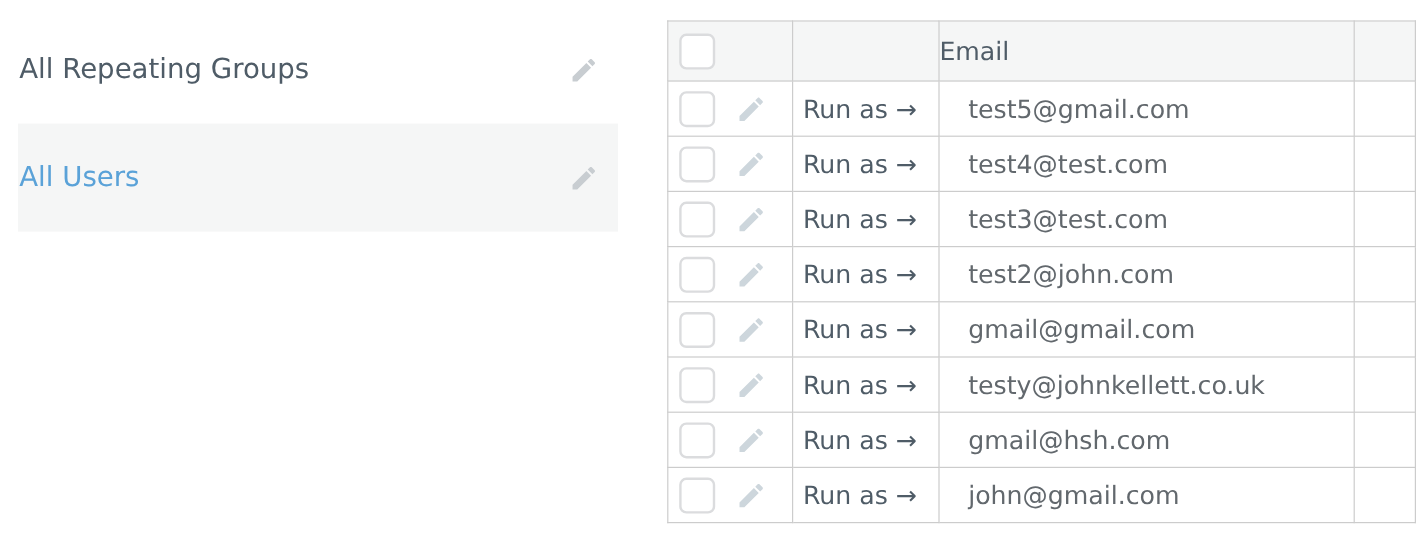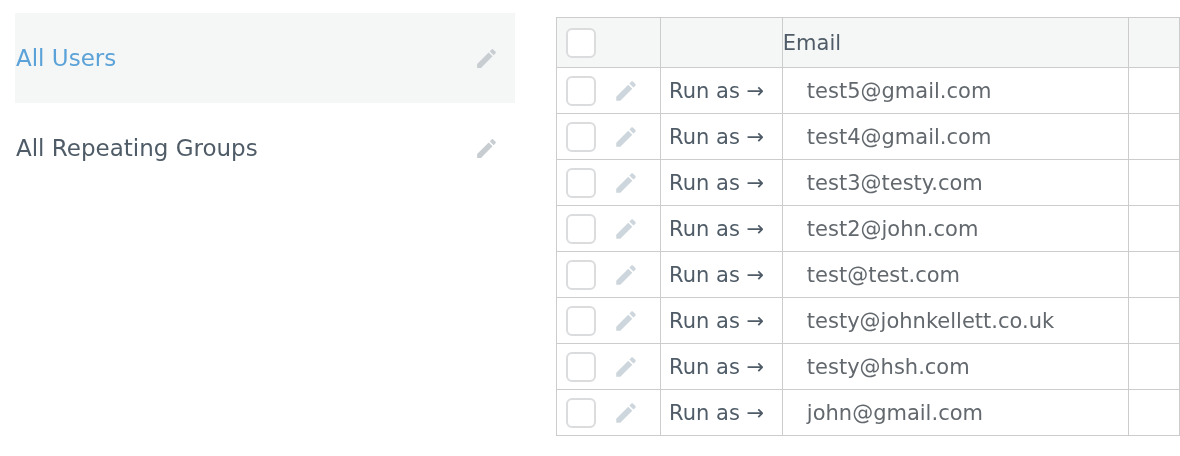--- a/index.html
+++ b/index.html
@@ -62,30 +62,30 @@
     white-space: nowrap; overflow: hidden;
   }
   td.c4 { background: #ffffff; }
 </style>
 </head>
 <body>
 
 <div class="screen">
 
   <div class="sidebar">
-    <div class="side-item selected">
-      <span class="side-label">All Users</span>
+    <div class="side-item">
+      <span class="side-label">All Repeating Groups</span>
       <span class="pencil pencil-sidebar">
         <svg width="25" height="25" viewBox="0 0 24 24" fill="currentColor" aria-hidden="true">
           <path d="M3 17.25V21h3.75L17.81 9.94l-3.75-3.75L3 17.25zM20.71 7.04c.39-.39.39-1.02 0-1.41l-2.34-2.34c-.39-.39-1.02-.39-1.41 0l-1.83 1.83 3.75 3.75 1.83-1.83z"></path>
         </svg>
       </span>
     </div>
-    <div class="side-item">
-      <span class="side-label">All Repeating Groups</span>
+    <div class="side-item selected">
+      <span class="side-label">All Users</span>
       <span class="pencil pencil-sidebar">
         <svg width="25" height="25" viewBox="0 0 24 24" fill="currentColor" aria-hidden="true">
           <path d="M3 17.25V21h3.75L17.81 9.94l-3.75-3.75L3 17.25zM20.71 7.04c.39-.39.39-1.02 0-1.41l-2.34-2.34c-.39-.39-1.02-.39-1.41 0l-1.83 1.83 3.75 3.75 1.83-1.83z"></path>
         </svg>
       </span>
     </div>
   </div>
 
   <div class="table-area">
     <table>
@@ -133,39 +133,39 @@
         <span class="pencil pencil-table">
           <svg width="26" height="26" viewBox="0 0 24 24" fill="currentColor" aria-hidden="true">
             <path d="M3 17.25V21h3.75L17.81 9.94l-3.75-3.75L3 17.25zM20.71 7.04c.39-.39.39-1.02 0-1.41l-2.34-2.34c-.39-.39-1.02-.39-1.41 0l-1.83 1.83 3.75 3.75 1.83-1.83z"></path>
           </svg>
         </span>
       </div>
     </td>
     <td class="c2">
       <span class="run-as">Run as →</span>
     </td>
-    <td class="c3">test4@gmail.com</td>
-    <td class="c4"></td>
-  </tr>
-
-  <tr>
-    <td class="c1">
-      <div class="cell1-inner">
-        <span class="checkbox"></span>
-        <span class="pencil pencil-table">
-          <svg width="26" height="26" viewBox="0 0 24 24" fill="currentColor" aria-hidden="true">
-            <path d="M3 17.25V21h3.75L17.81 9.94l-3.75-3.75L3 17.25zM20.71 7.04c.39-.39.39-1.02 0-1.41l-2.34-2.34c-.39-.39-1.02-.39-1.41 0l-1.83 1.83 3.75 3.75 1.83-1.83z"></path>
-          </svg>
-        </span>
-      </div>
-    </td>
-    <td class="c2">
-      <span class="run-as">Run as →</span>
-    </td>
-    <td class="c3">test3@testy.com</td>
+    <td class="c3">test4@test.com</td>
+    <td class="c4"></td>
+  </tr>
+
+  <tr>
+    <td class="c1">
+      <div class="cell1-inner">
+        <span class="checkbox"></span>
+        <span class="pencil pencil-table">
+          <svg width="26" height="26" viewBox="0 0 24 24" fill="currentColor" aria-hidden="true">
+            <path d="M3 17.25V21h3.75L17.81 9.94l-3.75-3.75L3 17.25zM20.71 7.04c.39-.39.39-1.02 0-1.41l-2.34-2.34c-.39-.39-1.02-.39-1.41 0l-1.83 1.83 3.75 3.75 1.83-1.83z"></path>
+          </svg>
+        </span>
+      </div>
+    </td>
+    <td class="c2">
+      <span class="run-as">Run as →</span>
+    </td>
+    <td class="c3">test3@test.com</td>
     <td class="c4"></td>
   </tr>
 
   <tr>
     <td class="c1">
       <div class="cell1-inner">
         <span class="checkbox"></span>
         <span class="pencil pencil-table">
           <svg width="26" height="26" viewBox="0 0 24 24" fill="currentColor" aria-hidden="true">
             <path d="M3 17.25V21h3.75L17.81 9.94l-3.75-3.75L3 17.25zM20.71 7.04c.39-.39.39-1.02 0-1.41l-2.34-2.34c-.39-.39-1.02-.39-1.41 0l-1.83 1.83 3.75 3.75 1.83-1.83z"></path>
@@ -187,21 +187,21 @@
         <span class="pencil pencil-table">
           <svg width="26" height="26" viewBox="0 0 24 24" fill="currentColor" aria-hidden="true">
             <path d="M3 17.25V21h3.75L17.81 9.94l-3.75-3.75L3 17.25zM20.71 7.04c.39-.39.39-1.02 0-1.41l-2.34-2.34c-.39-.39-1.02-.39-1.41 0l-1.83 1.83 3.75 3.75 1.83-1.83z"></path>
           </svg>
         </span>
       </div>
     </td>
     <td class="c2">
       <span class="run-as">Run as →</span>
     </td>
-    <td class="c3">test@test.com</td>
+    <td class="c3">gmail@gmail.com</td>
     <td class="c4"></td>
   </tr>
 
   <tr>
     <td class="c1">
       <div class="cell1-inner">
         <span class="checkbox"></span>
         <span class="pencil pencil-table">
           <svg width="26" height="26" viewBox="0 0 24 24" fill="currentColor" aria-hidden="true">
             <path d="M3 17.25V21h3.75L17.81 9.94l-3.75-3.75L3 17.25zM20.71 7.04c.39-.39.39-1.02 0-1.41l-2.34-2.34c-.39-.39-1.02-.39-1.41 0l-1.83 1.83 3.75 3.75 1.83-1.83z"></path>
@@ -223,21 +223,21 @@
         <span class="pencil pencil-table">
           <svg width="26" height="26" viewBox="0 0 24 24" fill="currentColor" aria-hidden="true">
             <path d="M3 17.25V21h3.75L17.81 9.94l-3.75-3.75L3 17.25zM20.71 7.04c.39-.39.39-1.02 0-1.41l-2.34-2.34c-.39-.39-1.02-.39-1.41 0l-1.83 1.83 3.75 3.75 1.83-1.83z"></path>
           </svg>
         </span>
       </div>
     </td>
     <td class="c2">
       <span class="run-as">Run as →</span>
     </td>
-    <td class="c3">testy@hsh.com</td>
+    <td class="c3">gmail@hsh.com</td>
     <td class="c4"></td>
   </tr>
 
   <tr>
     <td class="c1">
       <div class="cell1-inner">
         <span class="checkbox"></span>
         <span class="pencil pencil-table">
           <svg width="26" height="26" viewBox="0 0 24 24" fill="currentColor" aria-hidden="true">
             <path d="M3 17.25V21h3.75L17.81 9.94l-3.75-3.75L3 17.25zM20.71 7.04c.39-.39.39-1.02 0-1.41l-2.34-2.34c-.39-.39-1.02-.39-1.41 0l-1.83 1.83 3.75 3.75 1.83-1.83z"></path>

